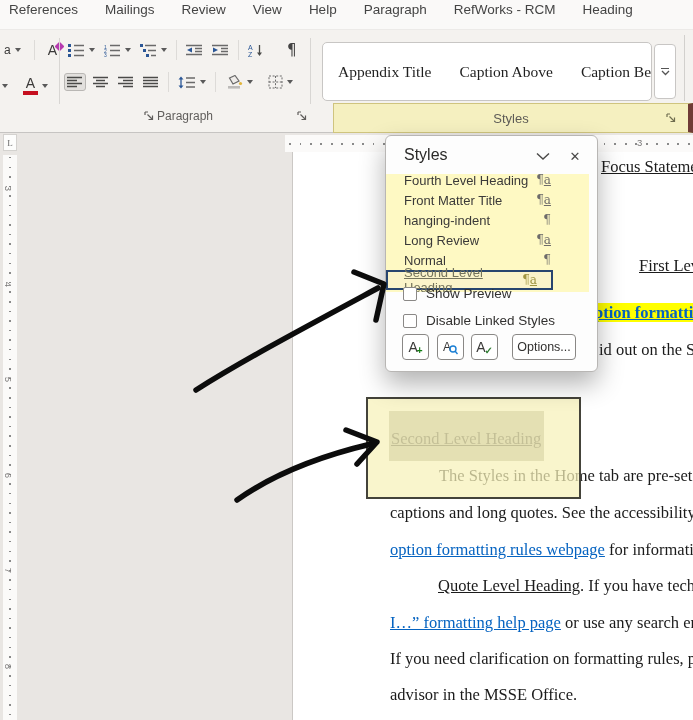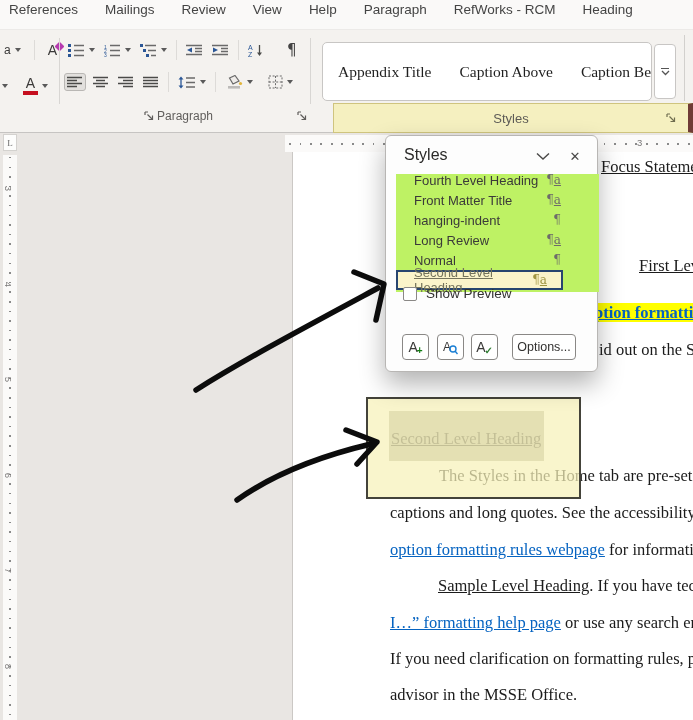--- a/index.html
+++ b/index.html
@@ -67,21 +67,21 @@
   .sel-rect{position:absolute;left:96px;top:259px;width:155px;height:50px;background:#b5b3a6}
   .callout{position:absolute;left:73px;top:245px;width:215px;height:102px;
            background:rgba(247,241,184,0.72);border:2px solid #44433a;box-sizing:border-box;z-index:20}
   
   .panel{position:absolute;left:385px;top:135px;width:213px;height:237px;background:#fdfdfd;
          border:1px solid #b8b6b4;border-radius:6px;box-shadow:0 12px 26px rgba(0,0,0,.30);
          z-index:40;box-sizing:border-box}
   .panel-title{position:absolute;left:18px;top:10px;font-size:16px;color:#2b2a29}
   .panel-icon-btn{position:absolute;top:12px;width:18px;height:16px;display:flex;align-items:center;
                   justify-content:center;color:#4a4948}
-  .style-list{position:absolute;left:10px;top:38px;width:203px;height:118px;background:#bef264;overflow:hidden}
+  .style-list{position:absolute;left:0;top:38px;width:203px;height:118px;background:#fef9c3;overflow:hidden}
   .style-item{height:20px;display:flex;align-items:center;padding:0 10px 0 18px;font-size:13px;
               color:#3b3a39;box-sizing:border-box}
   .style-item:first-child{margin-top:-4px}
   .style-item .sicon{margin-left:auto;margin-right:28px;font-size:12px;color:#6e6c6a;
                      font-family:"DejaVu Serif",serif}
   .style-item.selected{background:#fbf4ca;border:2px solid #28456f;margin-right:36px;
                        padding-left:16px;color:#75745c}
   .style-item.selected .slabel{text-decoration:underline}
   .style-item.selected .sicon{color:#a09542;margin-right:4px}
   .chkrow{position:absolute;left:17px;display:flex;align-items:center;gap:9px;font-size:13.5px;color:#323130}
@@ -292,21 +292,21 @@
       <div class="dline" style="left:301px;top:150px"><span class="hl lnk">ption formatting rul</span></div>
       <div class="dline" style="left:306px;top:187px">id out on the S</div>
 
       <div class="sel-rect"></div>
       <div class="dline" style="left:98px;top:276px;color:#3f3f3f"><span class="u">Second Level Heading</span></div>
       <div class="dline" style="left:146px;top:313px">The Styles in the Home tab are pre-set f</div>
       <div class="callout"></div>
 
       <div class="dline" style="left:97px;top:350px">captions and long quotes. See the accessibility g</div>
       <div class="dline" style="left:97px;top:387px"><a class="lnk">option formatting rules webpage</a><span> for informatio</span></div>
-      <div class="dline" style="left:145px;top:423px"><span class="u">Sample Level Heading</span><span>. If you have techni</span></div>
+      <div class="dline" style="left:145px;top:423px"><span class="u">Quote Level Heading</span><span>. If you have techni</span></div>
       <div class="dline" style="left:97px;top:460px"><a class="lnk">I…” formatting help page</a><span> or use any search eng</span></div>
       <div class="dline" style="left:97px;top:496px">If you need clarification on formatting rules, ple</div>
       <div class="dline" style="left:97px;top:532px">advisor in the MSSE Office.</div>
     </div>
   </div>
 
   <div class="panel">
     <div class="panel-title">Styles</div>
     <div class="panel-icon-btn" style="left:148px">
       <svg width="14" height="9">
@@ -338,20 +338,24 @@
           <span class="sicon">¶</span>
         </div>
         <div class="style-item selected">
           <span class="slabel">Second Level Heading</span>
           <span class="sicon">¶<u>a</u></span>
         </div>
       </div>
     <div class="chkrow" style="top:150px">
       <span class="chkbox"></span>
       <span>Show Preview</span>
+    </div>
+    <div class="chkrow" style="top:177px">
+      <span class="chkbox"></span>
+      <span>Disable Linked Styles</span>
     </div>
     <div class="pbtn square" style="left:16px">
       <span class="A">A</span>
         <span class="mini" style="color:#107c10">+</span>
     </div>
     <div class="pbtn square" style="left:51px">
       <span class="A" style="font-size:12px">A</span>
       <svg width="9" height="10" style="margin-left:-2px;margin-bottom:-6px">
           <circle cx="4" cy="4" r="3" fill="none" stroke="#1b7fd4" stroke-width="1.4"></circle>
           <path d="M6 6 L8.5 9" stroke="#1b7fd4" stroke-width="1.4"></path>

